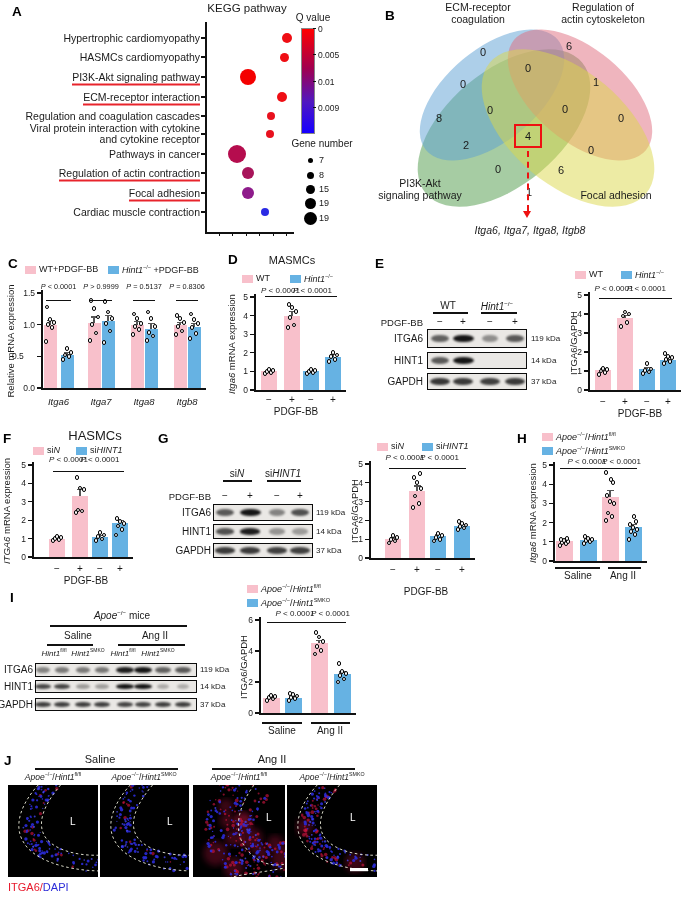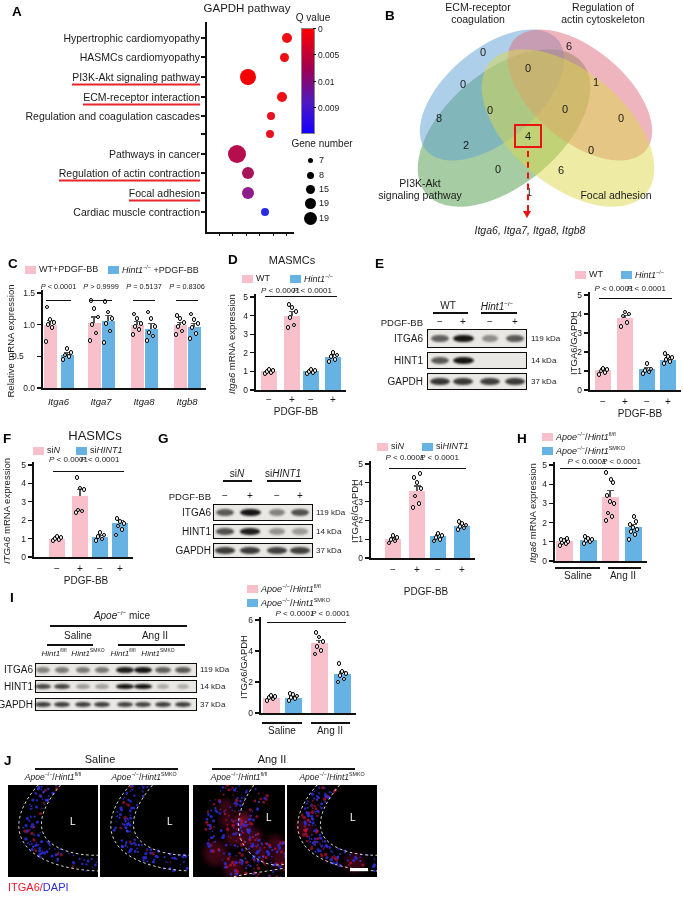--- a/index.html
+++ b/index.html
@@ -23,21 +23,21 @@
   <div class="plabel abs" style="left:385px;top:8px">B</div>
   <div class="plabel abs" style="left:8px;top:256px">C</div>
   <div class="plabel abs" style="left:228px;top:252px">D</div>
   <div class="plabel abs" style="left:375px;top:256px">E</div>
   <div class="plabel abs" style="left:3px;top:431px">F</div>
   <div class="plabel abs" style="left:158px;top:431px">G</div>
   <div class="plabel abs" style="left:517px;top:431px">H</div>
   <div class="plabel abs" style="left:10px;top:590px">I</div>
   <div class="plabel abs" style="left:4px;top:753px">J</div>
 
-  <div class="abs ctr" style="left:247px;top:2px;font-size:11.5px">GAPDH pathway</div>
+  <div class="abs ctr" style="left:247px;top:2px;font-size:11.5px">KEGG pathway</div>
   <div class="abs ctr" style="left:292px;top:254px;font-size:11px">MASMCs</div>
   <div class="abs ctr" style="left:95px;top:428px;font-size:13px">HASMCs</div>
   <div class="abs ctr it" style="left:530px;top:224px;font-size:10.5px">Itga6, Itga7, Itga8, Itgb8</div>
 
   <div class="p" id="pA" style="left:0;top:0;width:360px;height:246px">
       <div class="abs" style="left: 0px; top: 38px; width: 200px; text-align: right; font-size: 10.5px; line-height: 11px; transform: translateY(-50%);">
         <div>Hypertrophic cardiomyopathy</div>
       </div>
       <div class="abs" style="left: 201px; top: 37.4px; width: 4px; height: 1.2px; background: rgb(17, 17, 17);"></div>
       <div class="abs" style="left: 0px; top: 57px; width: 200px; text-align: right; font-size: 10.5px; line-height: 11px; transform: translateY(-50%);">
@@ -49,20 +49,24 @@
       </div>
       <div class="abs" style="left: 201px; top: 76.4px; width: 4px; height: 1.2px; background: rgb(17, 17, 17);"></div>
       <div class="abs" style="left: 0px; top: 97px; width: 200px; text-align: right; font-size: 10.5px; line-height: 11px; transform: translateY(-50%);">
         <div><span class="redline">ECM-receptor interaction</span></div>
       </div>
       <div class="abs" style="left: 201px; top: 96.4px; width: 4px; height: 1.2px; background: rgb(17, 17, 17);"></div>
       <div class="abs" style="left: 0px; top: 116px; width: 200px; text-align: right; font-size: 10.5px; line-height: 11px; transform: translateY(-50%);">
         <div>Regulation and coagulation cascades</div>
       </div>
       <div class="abs" style="left: 201px; top: 115.4px; width: 4px; height: 1.2px; background: rgb(17, 17, 17);"></div>
+      <div class="abs" style="left: 0px; top: 134px; width: 200px; text-align: right; font-size: 10.5px; line-height: 11px; transform: translateY(-50%);">
+        <div>Viral protein interaction with cytokine</div>
+        <div>and cytokine receptor</div>
+      </div>
       <div class="abs" style="left: 201px; top: 133.4px; width: 4px; height: 1.2px; background: rgb(17, 17, 17);"></div>
       <div class="abs" style="left: 0px; top: 154px; width: 200px; text-align: right; font-size: 10.5px; line-height: 11px; transform: translateY(-50%);">
         <div>Pathways in cancer</div>
       </div>
       <div class="abs" style="left: 201px; top: 153.4px; width: 4px; height: 1.2px; background: rgb(17, 17, 17);"></div>
       <div class="abs" style="left: 0px; top: 173px; width: 200px; text-align: right; font-size: 10.5px; line-height: 11px; transform: translateY(-50%);">
         <div><span class="redline">Regulation of actin contraction</span></div>
       </div>
       <div class="abs" style="left: 201px; top: 172.4px; width: 4px; height: 1.2px; background: rgb(17, 17, 17);"></div>
       <div class="abs" style="left: 0px; top: 193px; width: 200px; text-align: right; font-size: 10.5px; line-height: 11px; transform: translateY(-50%);">

